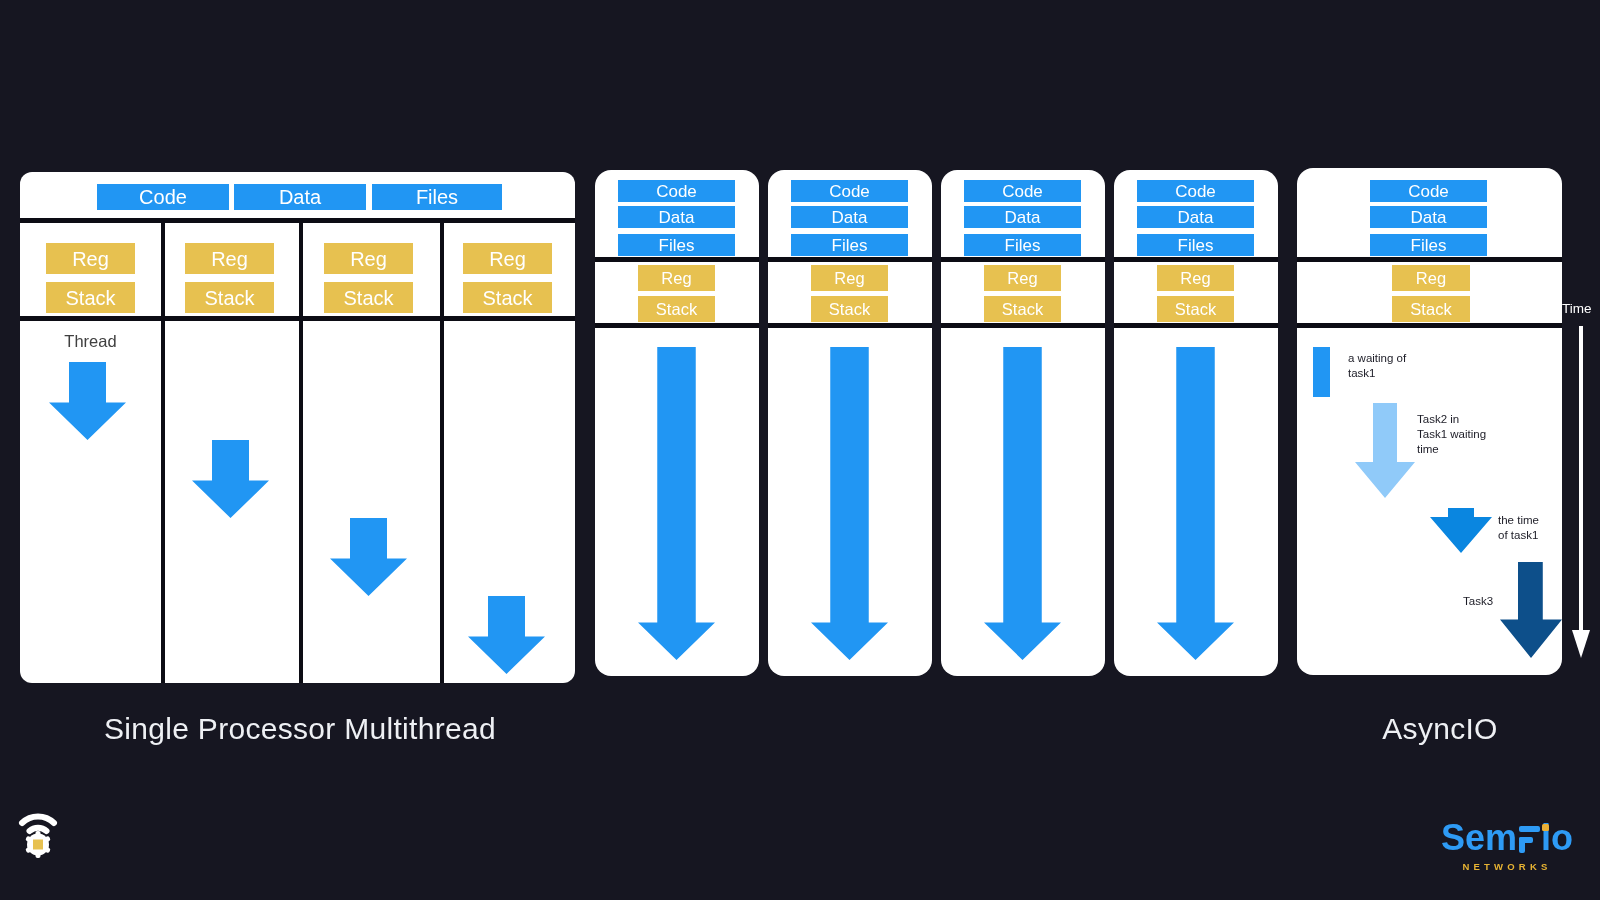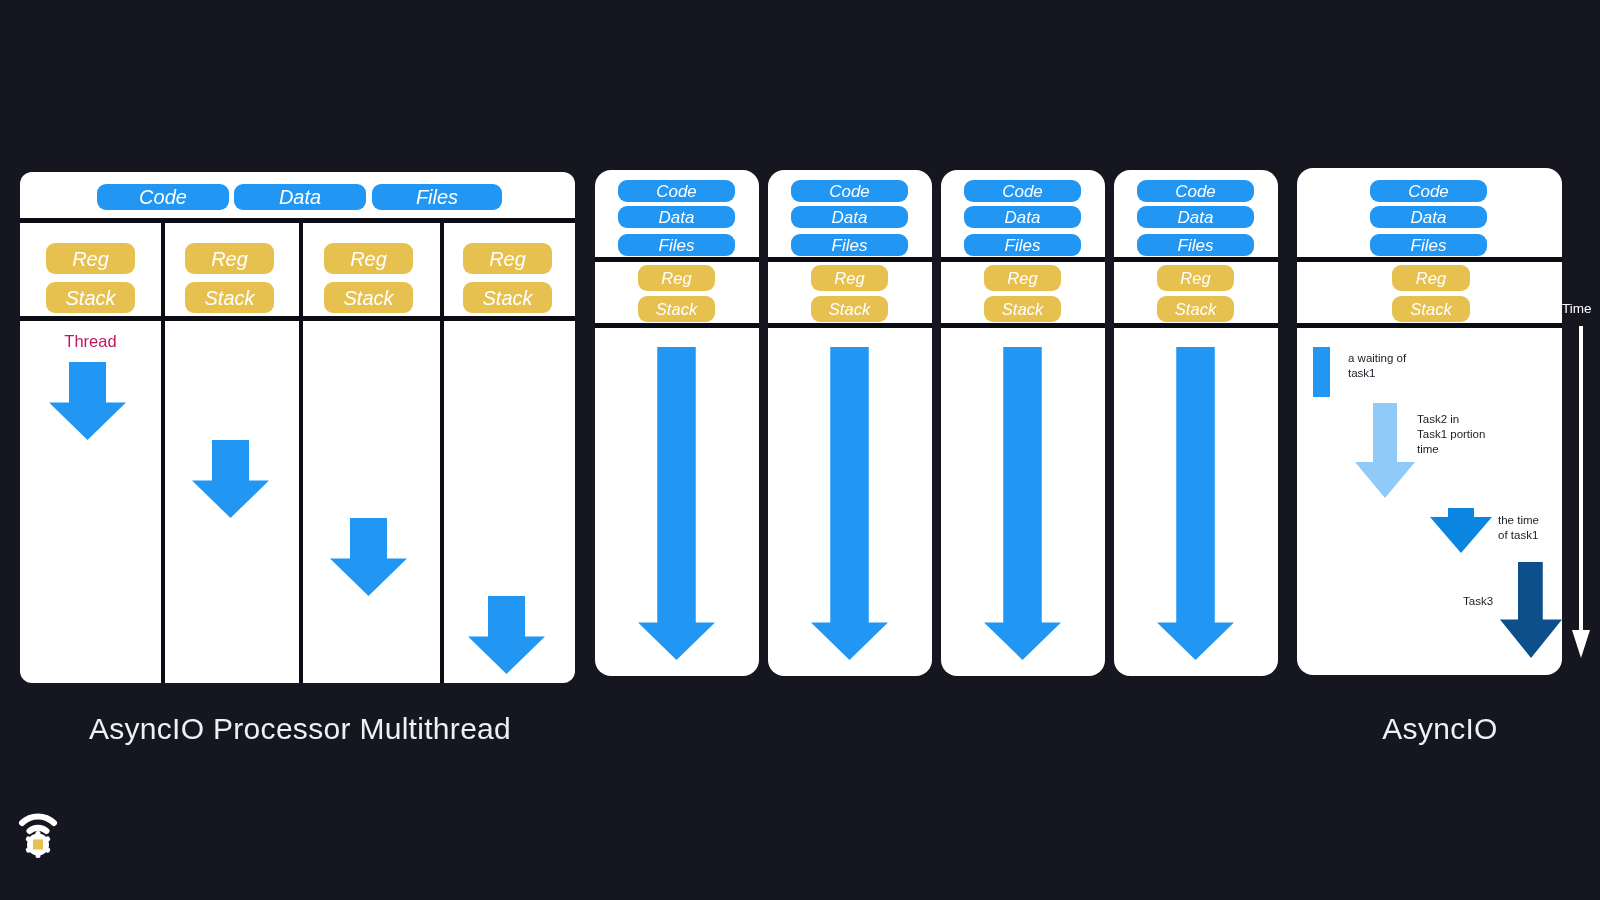--- a/index.html
+++ b/index.html
@@ -15,21 +15,21 @@
   .panel { position:absolute; background:#ffffff; }
   .panel.mt { left:20px; top:172px; width:555px; height:511px; border-radius:12px; }
   .panel.mp { top:170px; width:164px; height:506px; border-radius:16px; }
   .panel.mp1 { left:595px; }
   .panel.mp2 { left:768px; }
   .panel.mp3 { left:941px; }
   .panel.mp4 { left:1114px; }
   .panel.async { left:1297px; top:168px; width:265px; height:507px; border-radius:16px; }
 
   .bbox { position:absolute; display:flex; align-items:center; justify-content:center;
-          color:#fff; border-radius:9px; line-height:1;font-style:italic; }
+          color:#fff; border-radius:0; line-height:1; }
   .blue   { background:#2196f3; }
   .yellow { background:#e7c150; }
 
   .hline { position:absolute; left:0; right:0; background:#0c0c14; }
   .vline { position:absolute; width:3.5px; background:#0c0c14; }
 
   .arrow { position:absolute; background:#2196f3; }
   .arr-step { clip-path:polygon(26% 0,74% 0,74% 52%,100% 52%,50% 100%,0 52%,26% 52%); }
   .arr-long { clip-path:polygon(25% 0,75% 0,75% 88%,100% 88%,50% 100%,0 88%,25% 88%); }
   .arr-task2 { clip-path:polygon(30% 0,70% 0,70% 62%,100% 62%,50% 100%,0 62%,30% 62%); background:#90caf9; }
@@ -43,21 +43,21 @@
   .mt .mem.m2 { left:352px; width:130px; }
   .mt .hl1 { top:46px;  height:5px; }
   .mt .hl2 { top:144px; height:5px; }
   .mt .vline { top:46px; bottom:0; }
   .mt .vl1 { left:141px; } .mt .vl2 { left:279px; } .mt .vl3 { left:420px; }
   .mt .rs { width:89px; height:31px; font-size:20px; }
   .mt .reg   { top:71px; }
   .mt .stack { top:110px; }
   .mt .c0 { left:26px; } .mt .c1 { left:165px; } .mt .c2 { left:304px; } .mt .c3 { left:443px; }
   .thread-label { position:absolute; left:0; width:141px; top:160px; text-align:center;
-                  font-size:16.5px; color:#be185d; }
+                  font-size:16.5px; color:#404040; }
   .mt .arrow { width:77px; height:78px; }
   .mt .a0 { left:29px;  top:190px; }
   .mt .a1 { left:172px; top:268px; }
   .mt .a2 { left:310px; top:346px; }
   .mt .a3 { left:448px; top:424px; }
 
   
   .mp .mem { left:23px; width:117px; height:22px; font-size:17px; }
   .mp .mem.m0 { top:10px; } .mp .mem.m1 { top:36px; } .mp .mem.m2 { top:64px; }
   .mp .hl1 { top:87px; height:4.5px; }
@@ -199,21 +199,21 @@
 
     <div class="task-rect"></div>
     <div class="task-label lbl-portion">
       <div>a waiting of</div>
       <div>task1</div>
     </div>
 
     <div class="arrow arr-task2 t2-arrow"></div>
     <div class="task-label lbl-task2">
       <div>Task2 in</div>
-      <div>Task1 portion</div>
+      <div>Task1 waiting</div>
       <div>time</div>
     </div>
 
     <div class="arrow arr-rest tr-arrow"></div>
     <div class="task-label lbl-rest">
       <div>the time</div>
       <div>of task1</div>
     </div>
 
     <div class="arrow arr-task3 t3-arrow"></div>
@@ -221,29 +221,41 @@
       <div>Task3</div>
     </div>
   </div>
 
   <div class="time-label">Time</div>
   <svg class="time-arrow" width="24" height="345" viewBox="0 0 24 345">
     <line x1="11" y1="6" x2="11" y2="318" stroke="#ffffff" stroke-width="4"></line>
     <polygon points="2,310 20,310 11,338" fill="#ffffff"></polygon>
   </svg>
 
-  <div class="caption cap-mt">AsyncIO Processor Multithread</div>
+  <div class="caption cap-mt">Single Processor Multithread</div>
   <div class="caption cap-async">AsyncIO</div>
 
   <svg class="corner-icon" width="46" height="54" viewBox="0 0 46 54">
     <path d="M7 17 A 23 23 0 0 1 39 17" stroke="#ffffff" stroke-width="6" fill="none" stroke-linecap="round"></path>
     <path d="M14.5 25 A 12.5 12.5 0 0 1 31.5 25" stroke="#ffffff" stroke-width="6" fill="none" stroke-linecap="round"></path>
     <g fill="#ffffff">
       <rect x="20.5" y="25" width="5" height="27" rx="2"></rect>
       <rect x="20.5" y="25" width="5" height="27" rx="2" transform="rotate(60 23 38.5)"></rect>
       <rect x="20.5" y="25" width="5" height="27" rx="2" transform="rotate(120 23 38.5)"></rect>
       <circle cx="23" cy="38.5" r="11"></circle>
     </g>
     <rect x="18" y="33.5" width="10" height="10" fill="#e7c150"></rect>
   </svg>
 
+  <div class="brand">
+    <div class="brand-name">
+      <span>Sem</span>
+      <span class="brand-f">
+          <i class="f-top"></i>
+          <i class="f-mid"></i>
+          <i class="f-stem"></i>
+        </span>
+      <span class="brand-io"><span>io</span><span class="i-dot"></span></span>
+    </div>
+    <div class="brand-sub">NETWORKS</div>
+  </div>
 
 </div>
 
 </body></html>

